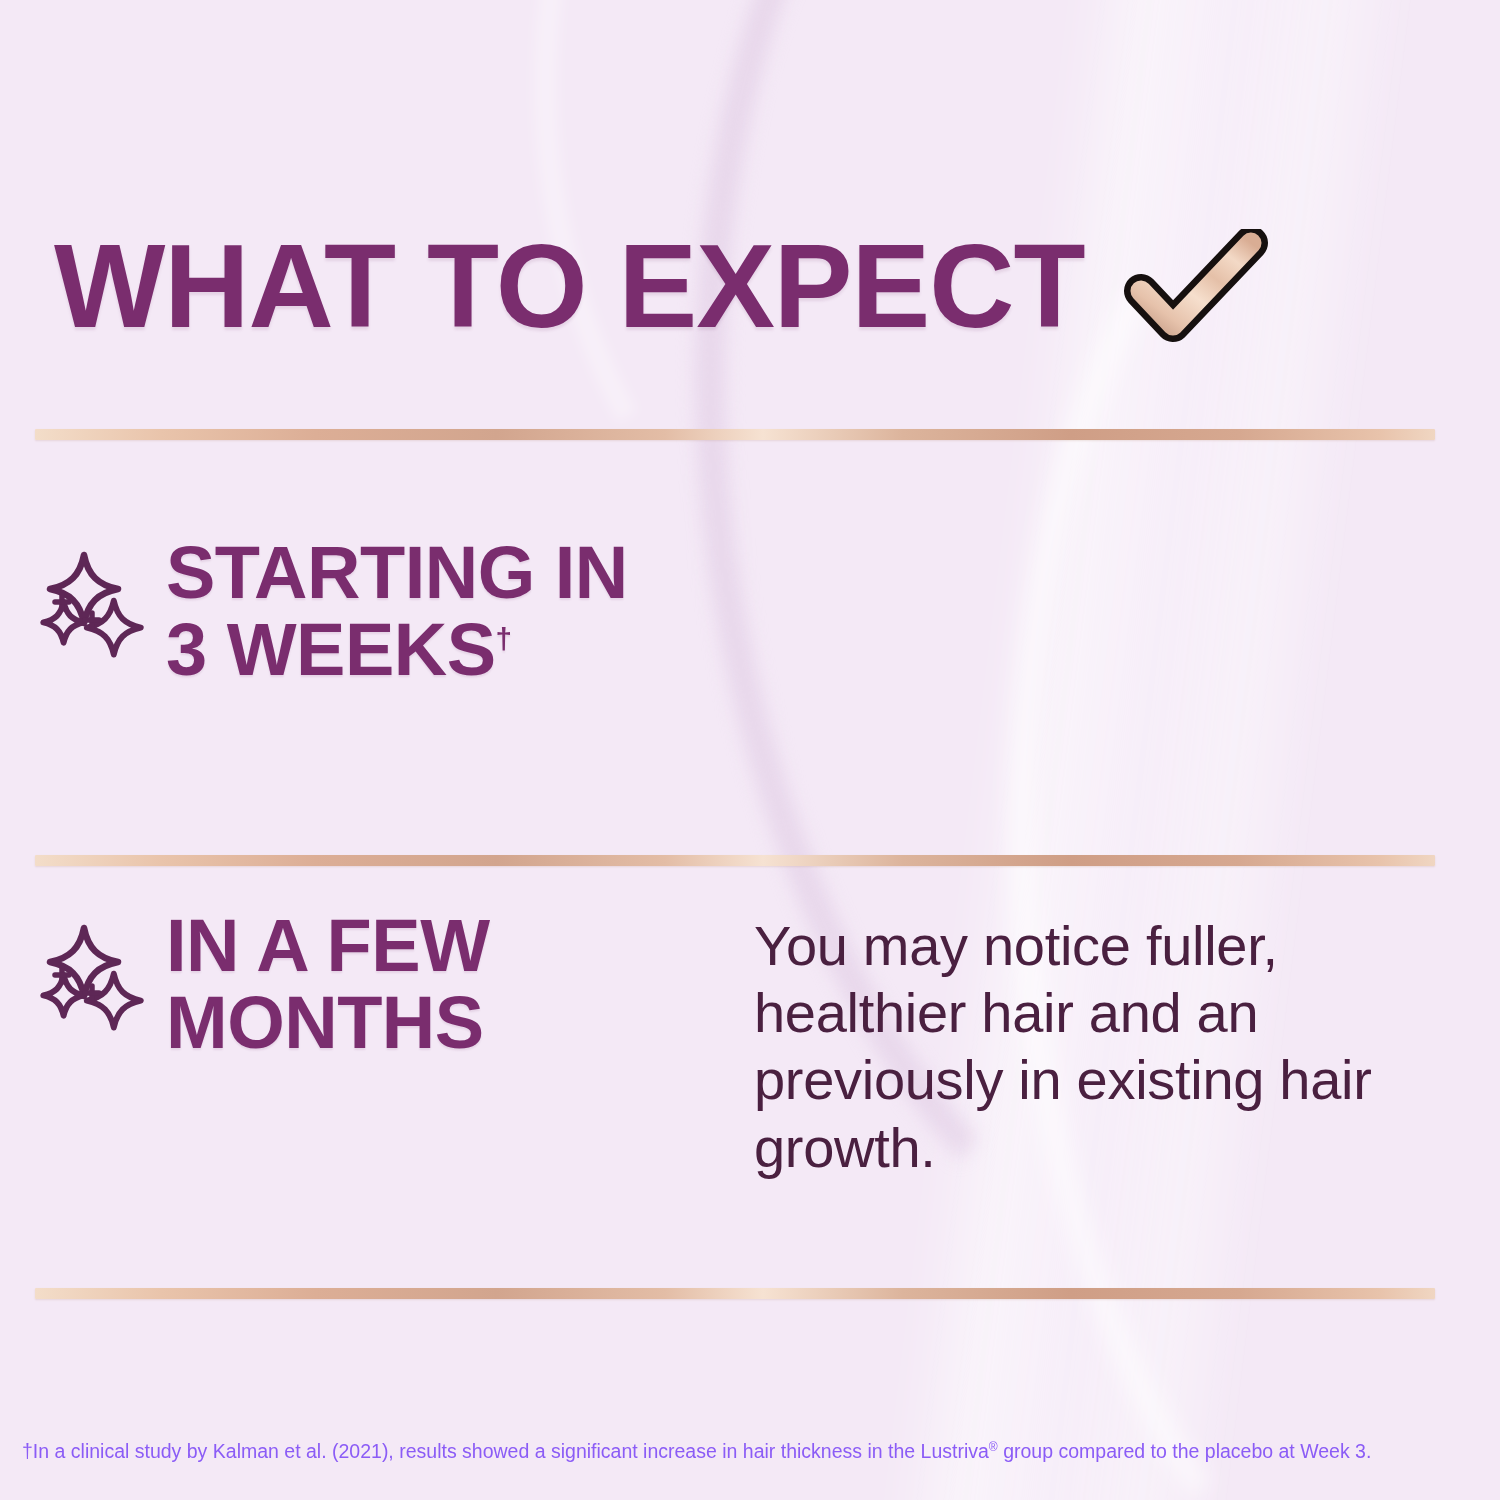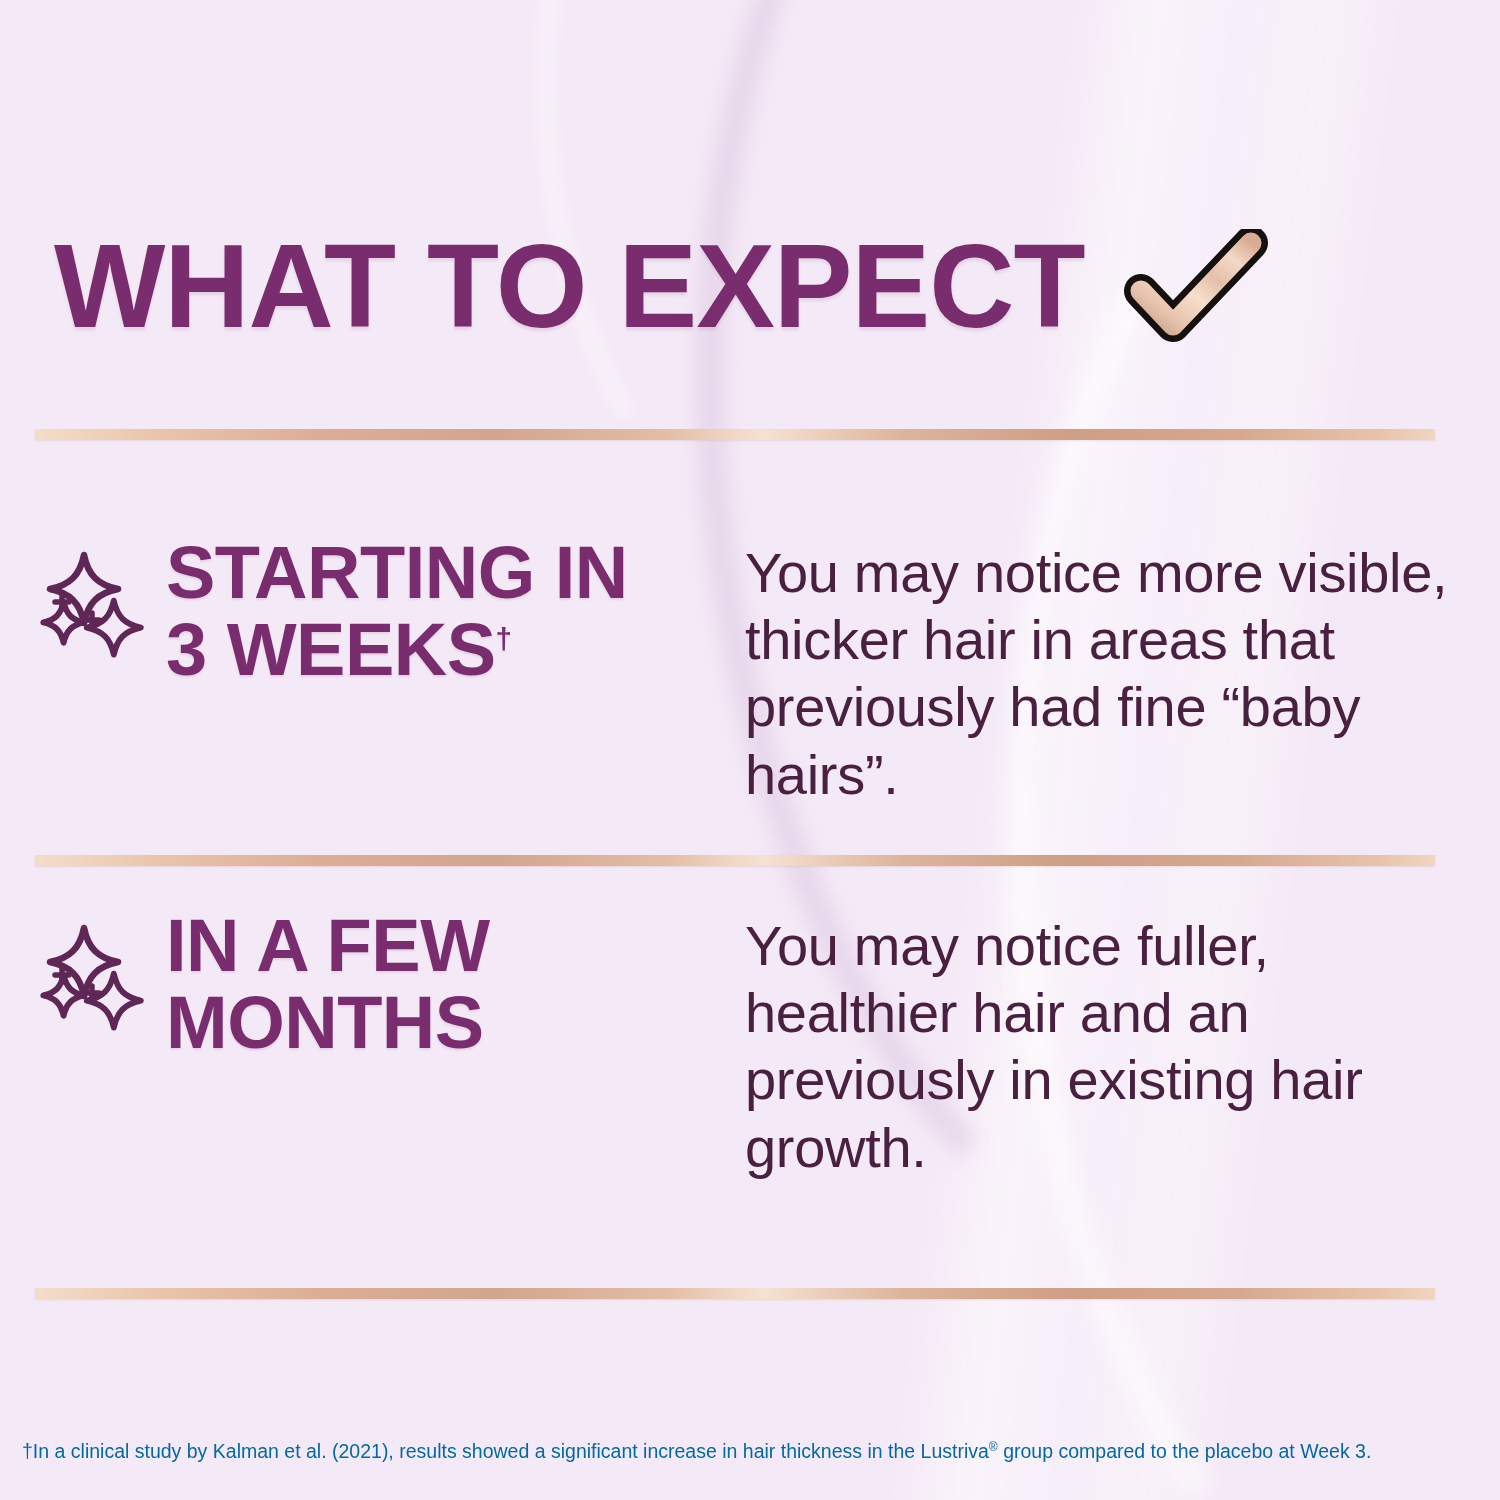--- a/index.html
+++ b/index.html
@@ -100,21 +100,21 @@
       #e3bda6 45%, #f6e2d2 52%, #dcb49c 62%,
       #cf9e86 74%, #d6a890 86%, #e8c3ab 96%, #f0d6c2 100%);
     border-radius:1px;
     box-shadow:0 1px 2px rgba(170,120,95,.18);
   }
   .divider-1 { top:429px; }
   .divider-2 { top:855px; }
   .divider-3 { top:1288px; }
 
   
-  .row { position:absolute; left:40px; width:1410px; display:flex; }
+  .row { position:absolute; left:40px; width:1410px; display:flex;gap:9px; }
   .row-1 { top:535px; }
   .row-2 { top:908px; }
 
   .row-left { width:705px; flex:0 0 705px; display:flex; align-items:flex-start; }
 
   .sparkle-wrap { width:112px; height:112px; flex:0 0 112px; margin-top:14px; }
   .sparkle-wrap svg { width:100%; height:100%; display:block; }
 
   .row-head {
     font-family:"Liberation Sans", sans-serif;
@@ -142,21 +142,21 @@
   
   .footnotes {
     position:absolute;
     left:22px; top:1437px;
     width:1440px;
   }
   .footnote {
     font-family:"Liberation Sans", sans-serif;
     font-size:19.5px;
     line-height:1.52;
-    color:#0369a1;
+    color:#8b5cf6;
     white-space:nowrap;
   }
   .footnote sup { font-size:.62em; vertical-align:super; line-height:0; }
 </style>
 </head>
 <body>
 
 <div id="page">
 
   <div class="bg-layer">
@@ -203,23 +203,20 @@
             <line x1="52" y1="64" x2="52" y2="78"></line>
             <line x1="45" y1="71" x2="59" y2="71"></line>
           </g>
         </svg>
       </div>
       <div class="row-head">
         <span>STARTING IN</span><br>
         <span>3 WEEKS</span><sup>†</sup>
       </div>
     </div>
-    <div class="row-right">
-      <div class="row-body">You may notice more visible, thicker hair in areas that previously had fine “baby hairs”.</div>
-    </div>
   </div>
 
   <div class="divider divider-2"></div>
 
   <div class="row row-2">
     <div class="row-left">
       <div class="sparkle-wrap">
         <svg viewBox="0 0 112 112" xmlns="http://www.w3.org/2000/svg">
           <g fill="none" stroke="#5e2756" stroke-width="6.5" stroke-linejoin="round">
             <path d="M44 6 C48 26 58 36 78 40 C58 44 48 54 44 74 C40 54 30 44 10 40 C30 36 40 26 44 6 Z"></path>

